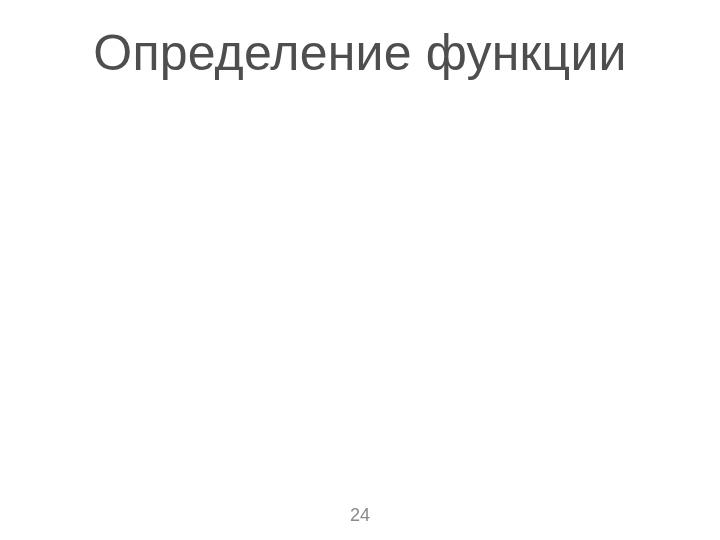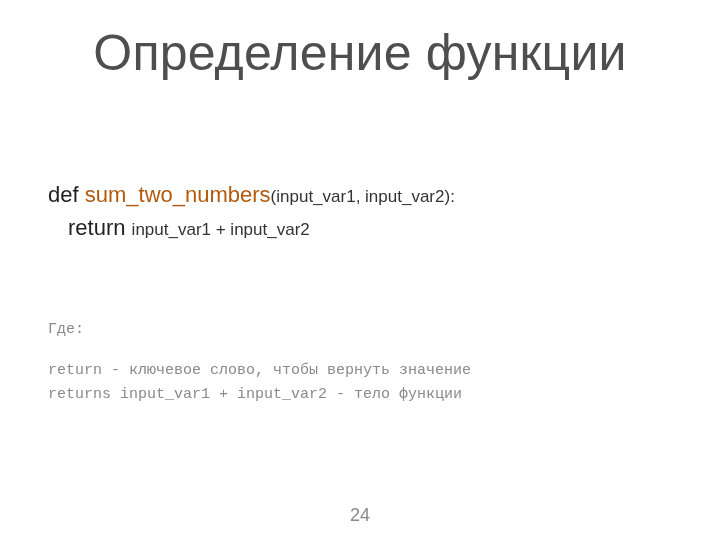--- a/index.html
+++ b/index.html
@@ -66,35 +66,17 @@
     font-weight: 300;
   }
 </style>
 </head>
 <body>
 
 <div class="slide">
 
   <div class="title">Определение функции</div>
 
-  <div class="code-block">
-    <div class="line1">
-      <span class="kw-def">def</span>
-      <span> </span>
-      <span class="fn-name">sum_two_numbers</span><span class="params">(input_var1, input_var2):</span>
-    </div>
-    <div class="line2">
-      <span class="kw-ret">return</span>
-      <span> </span>
-      <span class="expr">input_var1 + input_var2</span>
-    </div>
-  </div>
 
-  <div class="explain">
-    <div>Где:</div>
-    <div class="gap"></div>
-    <div>return - ключевое слово, чтобы вернуть значение</div>
-    <div>returns input_var1 + input_var2 - тело функции</div>
-  </div>
 
   <div class="page-num">24</div>
 
 </div>
 
 </body></html>

